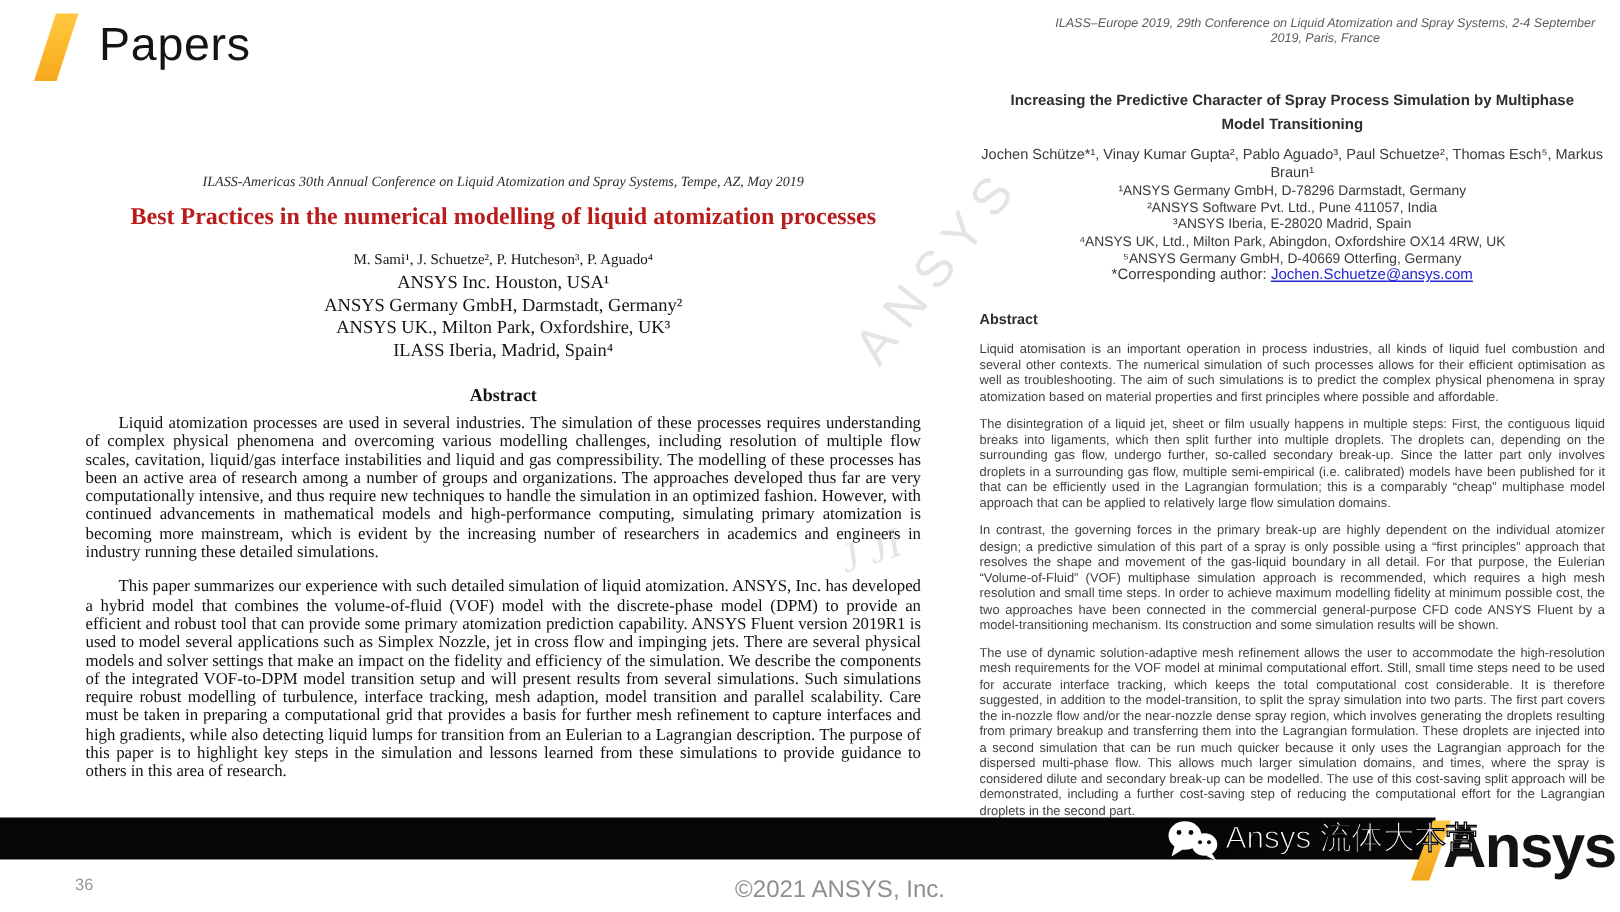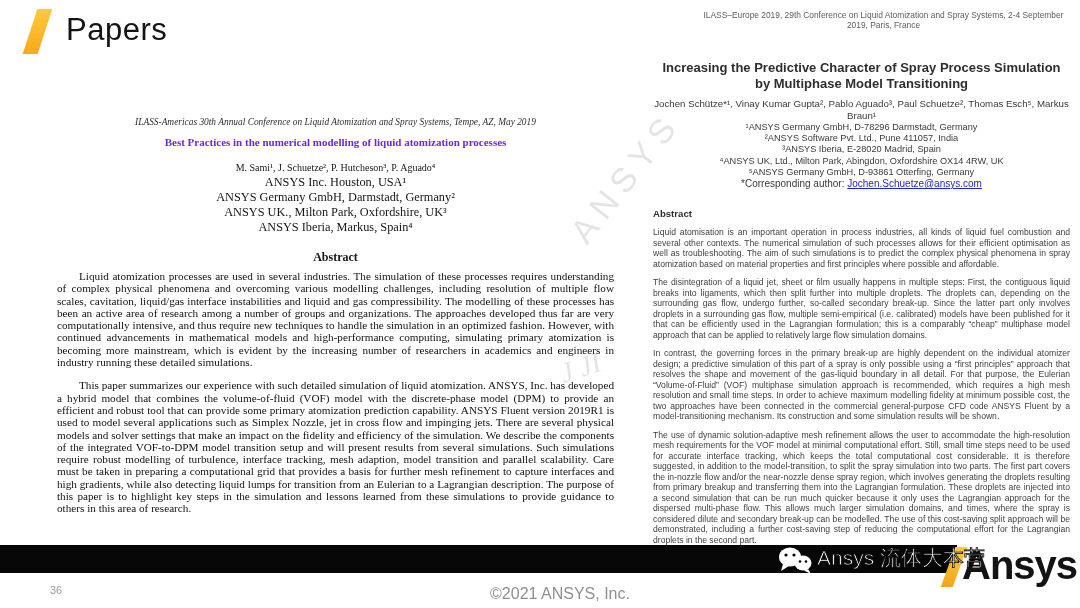--- a/index.html
+++ b/index.html
@@ -31,38 +31,38 @@
     transform:rotate(-18deg); font-family:"Liberation Serif", serif;
     opacity:0.55;
   }
 
   
   .paper-left {
     position:absolute; left:57px; top:117px; width:557px;
     font-family:"Liberation Serif", serif; color:#151515; text-align:center;
   }
   .lp-conf { font-style:italic; font-size:9.4px; color:#2e2e2e; }
-  .lp-title { font-weight:bold; font-size:11px; margin:9px 0 0 0; color:#6d28d9; }
+  .lp-title { font-weight:bold; font-size:16px; margin:9px 0 0 0; color:#b91c1c; }
   .lp-authors { font-size:10px; margin-top:12px; line-height:15px; }
   .lp-affil  { font-size:12.3px; line-height:15px;text-align:center; }
   .lp-abs-head { font-weight:bold; font-size:12px; margin-top:15px; }
   .lp-para {
     text-align:justify; font-size:11.2px; line-height:12.3px;
     margin:5px 0 0 0; text-indent:22px; color:#111111;
   }
   .lp-para.second { margin-top:11px; }
 
   
   .paper-right {
     position:absolute; left:653px; top:10px; width:417px;
     color:#3f3f3f; text-align:center;
   }
-  .rp-conf { font-size:8.4px; color:#5d5d5d;margin-left:44px; }
+  .rp-conf { font-style:italic; font-size:8.4px; color:#5d5d5d;margin-left:44px; }
   .rp-title {
-    font-weight:bold; font-size:13px; color:#2e2e2e; line-height:16px;
+    font-weight:bold; font-size:10px; color:#2e2e2e; line-height:16px;
     margin:30px auto 0 auto; max-width:402px;
   }
   .rp-authors { font-size:9.7px; margin-top:6px; line-height:12px; color:#3a3a3a; }
   .rp-affil { font-size:9.2px; line-height:11.2px; color:#3a3a3a; }
   .rp-corr { font-size:10px; line-height:11.2px; color:#3a3a3a; }
   .rp-link { color:#2525d0; text-decoration:underline; cursor:pointer; }
   .rp-abs-head { font-weight:bold; font-size:9.6px; color:#2e2e2e; text-align:left; margin-top:19px; }
   .rp-para {
     text-align:justify; font-size:8.6px; line-height:10.5px;
     margin:8px 0 0 0; color:#3f3f3f;
@@ -107,35 +107,35 @@
   <span class="wm-frag f0">ANSYS</span>
   <span class="wm-frag f1">J JI</span>
 
   <section class="paper-left">
     <div class="lp-conf">ILASS-Americas 30th Annual Conference on Liquid Atomization and Spray Systems, Tempe, AZ, May 2019</div>
     <div class="lp-title">Best Practices in the numerical modelling of liquid atomization processes</div>
     <div class="lp-authors">M. Sami¹, J. Schuetze², P. Hutcheson³, P. Aguado⁴</div>
     <div class="lp-affil">ANSYS Inc. Houston, USA¹</div>
     <div class="lp-affil">ANSYS Germany GmbH, Darmstadt, Germany²</div>
     <div class="lp-affil">ANSYS UK., Milton Park, Oxfordshire, UK³</div>
-    <div class="lp-affil">ANSYS Iberia, Markus, Spain⁴</div>
+    <div class="lp-affil">ILASS Iberia, Madrid, Spain⁴</div>
     <div class="lp-abs-head">Abstract</div>
     <p class="lp-para">Liquid atomization processes are used in several industries. The simulation of these processes requires understanding of complex physical phenomena and overcoming various modelling challenges, including resolution of multiple flow scales, cavitation, liquid/gas interface instabilities and liquid and gas compressibility. The modelling of these processes has been an active area of research among a number of groups and organizations. The approaches developed thus far are very computationally intensive, and thus require new techniques to handle the simulation in an optimized fashion. However, with continued advancements in mathematical models and high-performance computing, simulating primary atomization is becoming more mainstream, which is evident by the increasing number of researchers in academics and engineers in industry running these detailed simulations.</p>
     <p class="lp-para second">This paper summarizes our experience with such detailed simulation of liquid atomization. ANSYS, Inc. has developed a hybrid model that combines the volume-of-fluid (VOF) model with the discrete-phase model (DPM) to provide an efficient and robust tool that can provide some primary atomization prediction capability. ANSYS Fluent version 2019R1 is used to model several applications such as Simplex Nozzle, jet in cross flow and impinging jets. There are several physical models and solver settings that make an impact on the fidelity and efficiency of the simulation. We describe the components of the integrated VOF-to-DPM model transition setup and will present results from several simulations. Such simulations require robust modelling of turbulence, interface tracking, mesh adaption, model transition and parallel scalability. Care must be taken in preparing a computational grid that provides a basis for further mesh refinement to capture interfaces and high gradients, while also detecting liquid lumps for transition from an Eulerian to a Lagrangian description. The purpose of this paper is to highlight key steps in the simulation and lessons learned from these simulations to provide guidance to others in this area of research.</p>
   </section>
 
   <section class="paper-right">
     <div class="rp-conf">ILASS–Europe 2019, 29th Conference on Liquid Atomization and Spray Systems, 2-4 September 2019, Paris, France</div>
     <div class="rp-title">Increasing the Predictive Character of Spray Process Simulation by Multiphase Model Transitioning</div>
     <div class="rp-authors">Jochen Schütze*¹, Vinay Kumar Gupta², Pablo Aguado³, Paul Schuetze², Thomas Esch⁵, Markus Braun¹</div>
     <div class="rp-affil">¹ANSYS Germany GmbH, D-78296 Darmstadt, Germany</div>
     <div class="rp-affil">²ANSYS Software Pvt. Ltd., Pune 411057, India</div>
     <div class="rp-affil">³ANSYS Iberia, E-28020 Madrid, Spain</div>
     <div class="rp-affil">⁴ANSYS UK, Ltd., Milton Park, Abingdon, Oxfordshire OX14 4RW, UK</div>
-    <div class="rp-affil">⁵ANSYS Germany GmbH, D-93861 Otterfing, Germany</div>
+    <div class="rp-affil">⁵ANSYS Germany GmbH, D-40669 Otterfing, Germany</div>
     <div class="rp-corr">
       <span>*Corresponding author: </span><a class="rp-link">Jochen.Schuetze@ansys.com</a>
     </div>
     <div class="rp-abs-head">Abstract</div>
     <p class="rp-para">Liquid atomisation is an important operation in process industries, all kinds of liquid fuel combustion and several other contexts. The numerical simulation of such processes allows for their efficient optimisation as well as troubleshooting. The aim of such simulations is to predict the complex physical phenomena in spray atomization based on material properties and first principles where possible and affordable.</p>
     <p class="rp-para">The disintegration of a liquid jet, sheet or film usually happens in multiple steps: First, the contiguous liquid breaks into ligaments, which then split further into multiple droplets. The droplets can, depending on the surrounding gas flow, undergo further, so-called secondary break-up. Since the latter part only involves droplets in a surrounding gas flow, multiple semi-empirical (i.e. calibrated) models have been published for it that can be efficiently used in the Lagrangian formulation; this is a comparably “cheap” multiphase model approach that can be applied to relatively large flow simulation domains.</p>
     <p class="rp-para">In contrast, the governing forces in the primary break-up are highly dependent on the individual atomizer design; a predictive simulation of this part of a spray is only possible using a “first principles” approach that resolves the shape and movement of the gas-liquid boundary in all detail. For that purpose, the Eulerian “Volume-of-Fluid” (VOF) multiphase simulation approach is recommended, which requires a high mesh resolution and small time steps. In order to achieve maximum modelling fidelity at minimum possible cost, the two approaches have been connected in the commercial general-purpose CFD code ANSYS Fluent by a model-transitioning mechanism. Its construction and some simulation results will be shown.</p>
     <p class="rp-para">The use of dynamic solution-adaptive mesh refinement allows the user to accommodate the high-resolution mesh requirements for the VOF model at minimal computational effort. Still, small time steps need to be used for accurate interface tracking, which keeps the total computational cost considerable. It is therefore suggested, in addition to the model-transition, to split the spray simulation into two parts. The first part covers the in-nozzle flow and/or the near-nozzle dense spray region, which involves generating the droplets resulting from primary breakup and transferring them into the Lagrangian formulation. These droplets are injected into a second simulation that can be run much quicker because it only uses the Lagrangian approach for the dispersed multi-phase flow. This allows much larger simulation domains, and times, where the spray is considered dilute and secondary break-up can be modelled. The use of this cost-saving split approach will be demonstrated, including a further cost-saving step of reducing the computational effort for the Lagrangian droplets in the second part.</p>
   </section>
 

